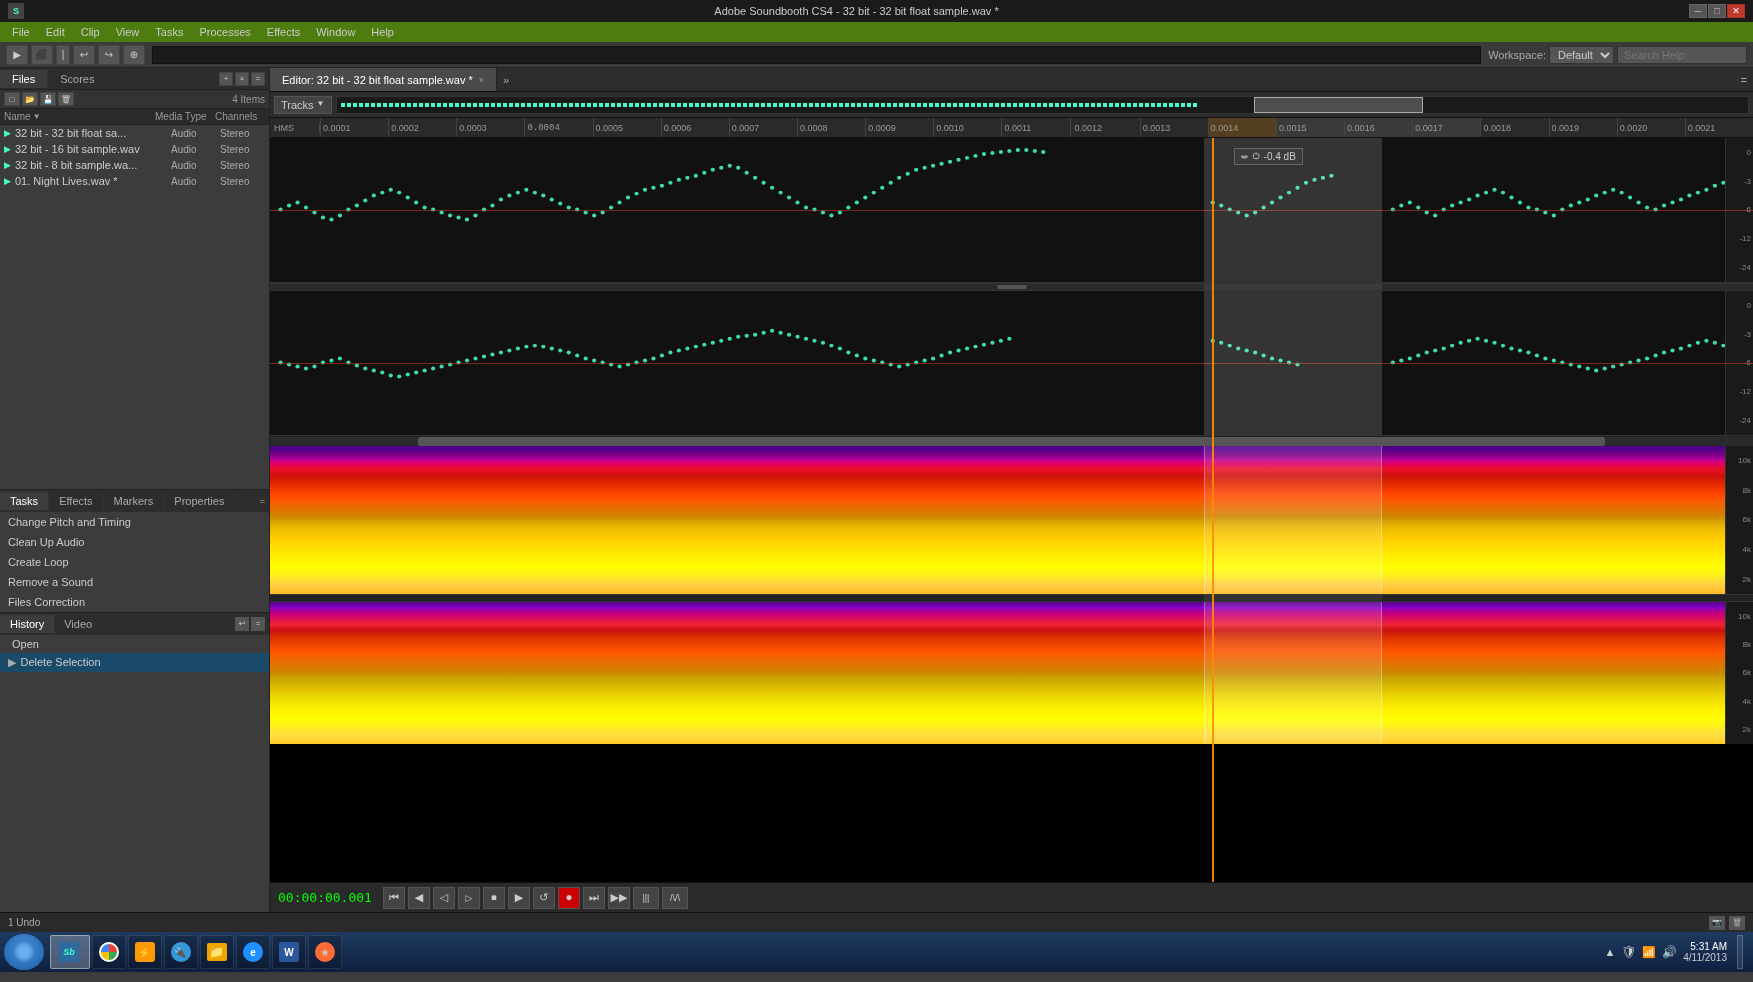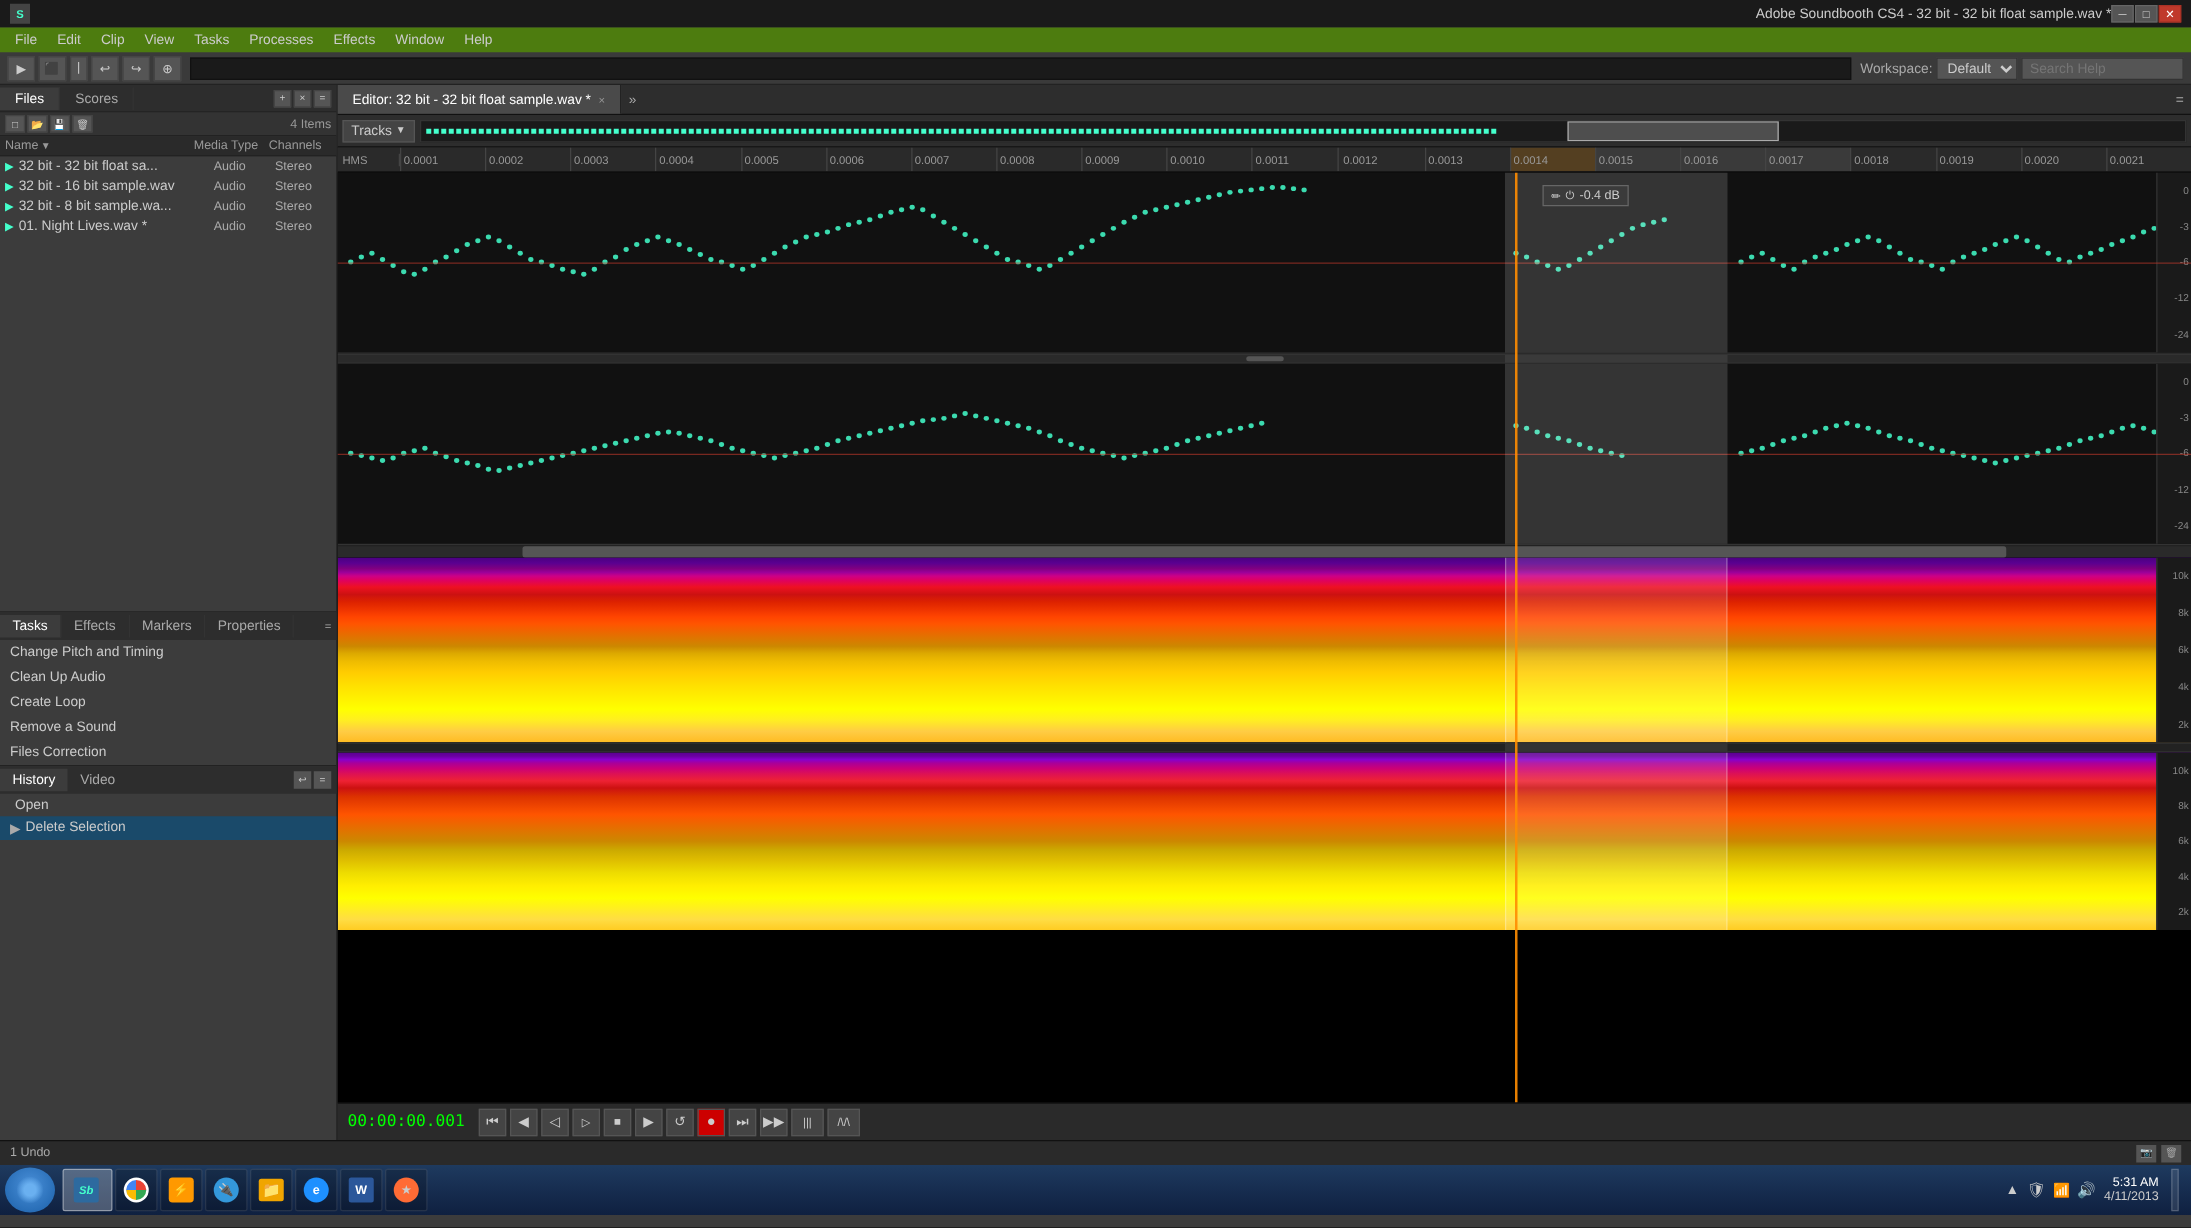--- a/index.html
+++ b/index.html
@@ -62,21 +62,21 @@
     #status-bar { height: 20px; background: #2a2a2a; border-top: 1px solid #111; display: flex; align-items: center; padding: 0 8px; font-size: 10px; color: #aaa; }
 
     
     #taskbar { height: 40px; background: #1e3a5f; display: flex; align-items: center; padding: 0 4px; gap: 4px; position: relative; }
   </style>
 </head>
 <body>
 
 <div id="title-bar">
   <div style="width:16px;height:16px;background:#444;font-size:9px;color:#4fc;display:flex;align-items:center;justify-content:center;font-weight:bold;">S</div>
-  <div style="flex:1;text-align:right;color:#ccc;font-size:11px;">Adobe Soundbooth CS4 - 32 bit - 32 bit float sample.wav *</div>
+  <div style="flex:1;text-align:center;color:#ccc;font-size:11px;">Adobe Soundbooth CS4 - 32 bit - 32 bit float sample.wav *</div>
   <div style="display:flex;gap:1px;">
     <div style="width:18px;height:14px;background:#555;border:1px solid #666;display:flex;align-items:center;justify-content:center;font-size:9px;cursor:pointer;">─</div>
     <div style="width:18px;height:14px;background:#555;border:1px solid #666;display:flex;align-items:center;justify-content:center;font-size:9px;cursor:pointer;">□</div>
     <div style="width:18px;height:14px;background:#c0392b;border:1px solid #a93226;display:flex;align-items:center;justify-content:center;font-size:9px;cursor:pointer;color:white;">✕</div>
   </div>
 </div>
 
 <div id="menu-bar" style="width:100%;height:20px;background:#4d7c0f;display:flex;align-items:center;padding:0 4px;gap:0;">
   <div class="menu-item">File</div>
   <div class="menu-item">Edit</div>
@@ -363,21 +363,21 @@
         <div style="position:absolute;top:0;height:100%;left:65%;width:12%;background:rgba(200,200,200,0.3);border:1px solid #aaa;pointer-events:none;"></div>
       </div>
     </div>
 
     <div id="timeline-ruler" style="height:20px;background:#2a2a2a;display:flex;align-items:center;position:relative;overflow:hidden;border-bottom:1px solid #111;">
       <div style="font-size:9px;color:#999;padding:0 4px;border-right:1px solid #444;width:50px;text-align:left;">HMS</div>
       <div style="flex:1;display:flex;font-size:9px;color:#999;height:100%;">
         <div style="flex:1;border-left:1px solid #444;padding-left:2px;display:flex;align-items:center;">0.0001</div>
         <div style="flex:1;border-left:1px solid #444;padding-left:2px;display:flex;align-items:center;">0.0002</div>
         <div style="flex:1;border-left:1px solid #444;padding-left:2px;display:flex;align-items:center;">0.0003</div>
-        <div style="flex:1;border-left:1px solid #444;padding-left:2px;display:flex;align-items:center;">0.0004</div>
+        <div style="flex:1;border-left:1px solid #444;padding-left:2px;display:flex;align-items:center;font-family:Liberation Mono, monospace;">0.0004</div>
         <div style="flex:1;border-left:1px solid #444;padding-left:2px;display:flex;align-items:center;">0.0005</div>
         <div style="flex:1;border-left:1px solid #444;padding-left:2px;display:flex;align-items:center;">0.0006</div>
         <div style="flex:1;border-left:1px solid #444;padding-left:2px;display:flex;align-items:center;">0.0007</div>
         <div style="flex:1;border-left:1px solid #444;padding-left:2px;display:flex;align-items:center;">0.0008</div>
         <div style="flex:1;border-left:1px solid #444;padding-left:2px;display:flex;align-items:center;">0.0009</div>
         <div style="flex:1;border-left:1px solid #444;padding-left:2px;display:flex;align-items:center;">0.0010</div>
         <div style="flex:1;border-left:1px solid #444;padding-left:2px;display:flex;align-items:center;">0.0011</div>
         <div style="flex:1;border-left:1px solid #444;padding-left:4px;display:flex;align-items:center;">0.0012</div>
         <div style="flex:1;border-left:1px solid #444;padding-left:2px;display:flex;align-items:center;">0.0013</div>
         <div style="flex:1;border-left:1px solid #444;padding-left:2px;display:flex;align-items:center;background:rgba(255,150,0,0.2);">0.0014</div>

